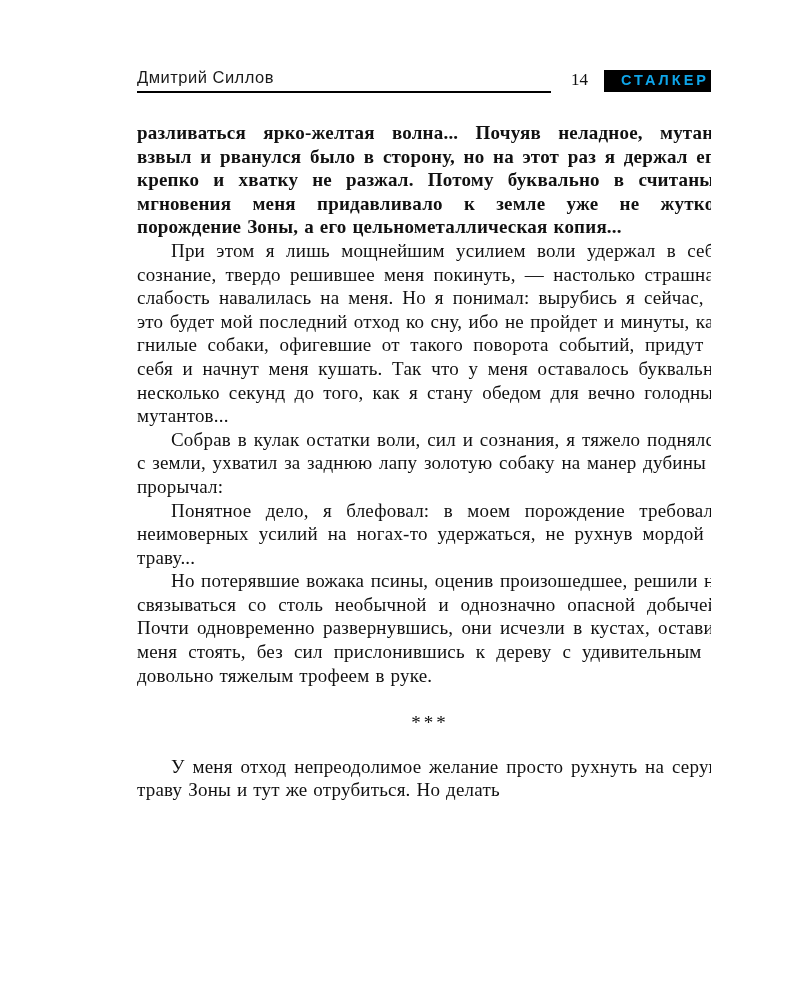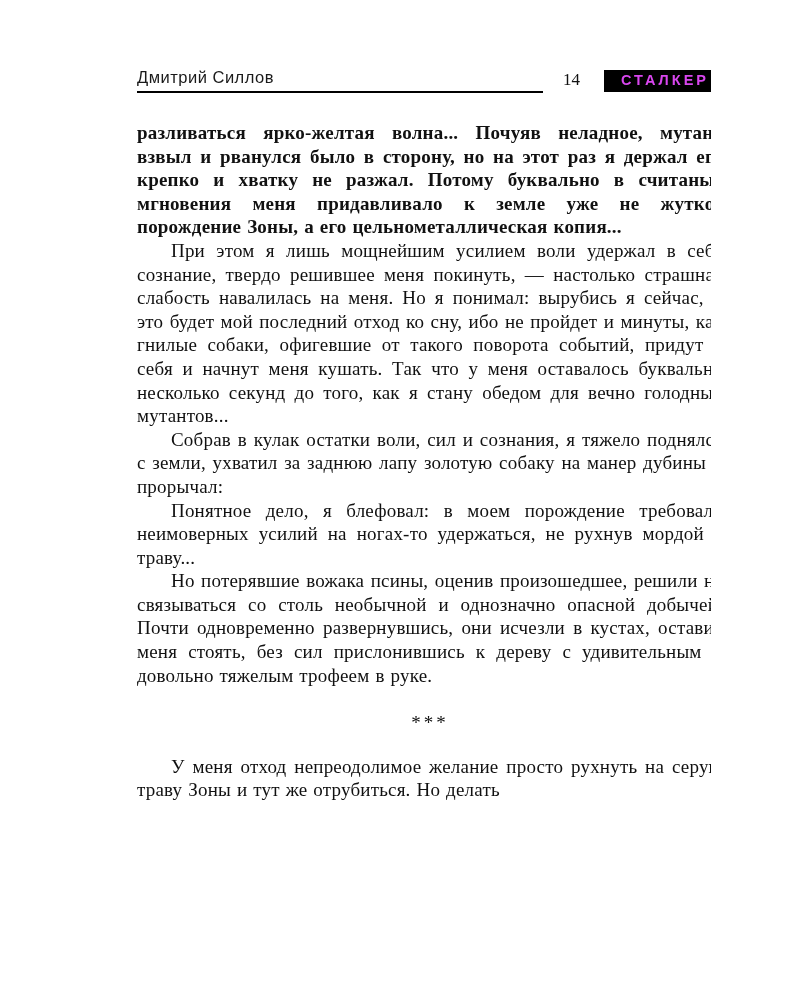--- a/index.html
+++ b/index.html
@@ -31,27 +31,27 @@
   }
   .author {
     font-family: "Liberation Sans", sans-serif;
     font-size: 16.5px;
     letter-spacing: 0.5px;
     color: #1a1a1a;
   }
   .page-num {
     font-family: "Liberation Serif", serif;
     font-size: 17px;
-    padding: 0 24px 3px 20px;
+    padding: 0 16px 3px 20px;
     color: #111111;
   }
   .logo {
     display: inline-block;
     background: #000000;
-    color: #d946ef;
+    color: #0ea5e9;
     font-family: "Liberation Sans", sans-serif;
     font-weight: bold;
     font-size: 14.5px;
     letter-spacing: 3px;
     padding: 3px 14px 3px 17px;
     line-height: 1.1;
     margin-bottom: 1px;
   }
   .content {
     position: absolute;

